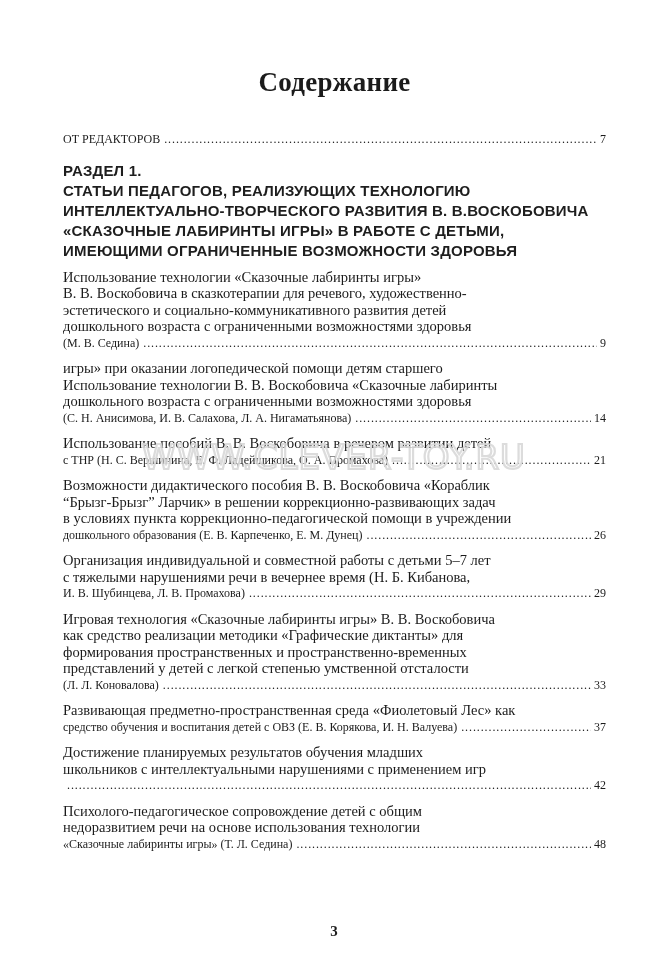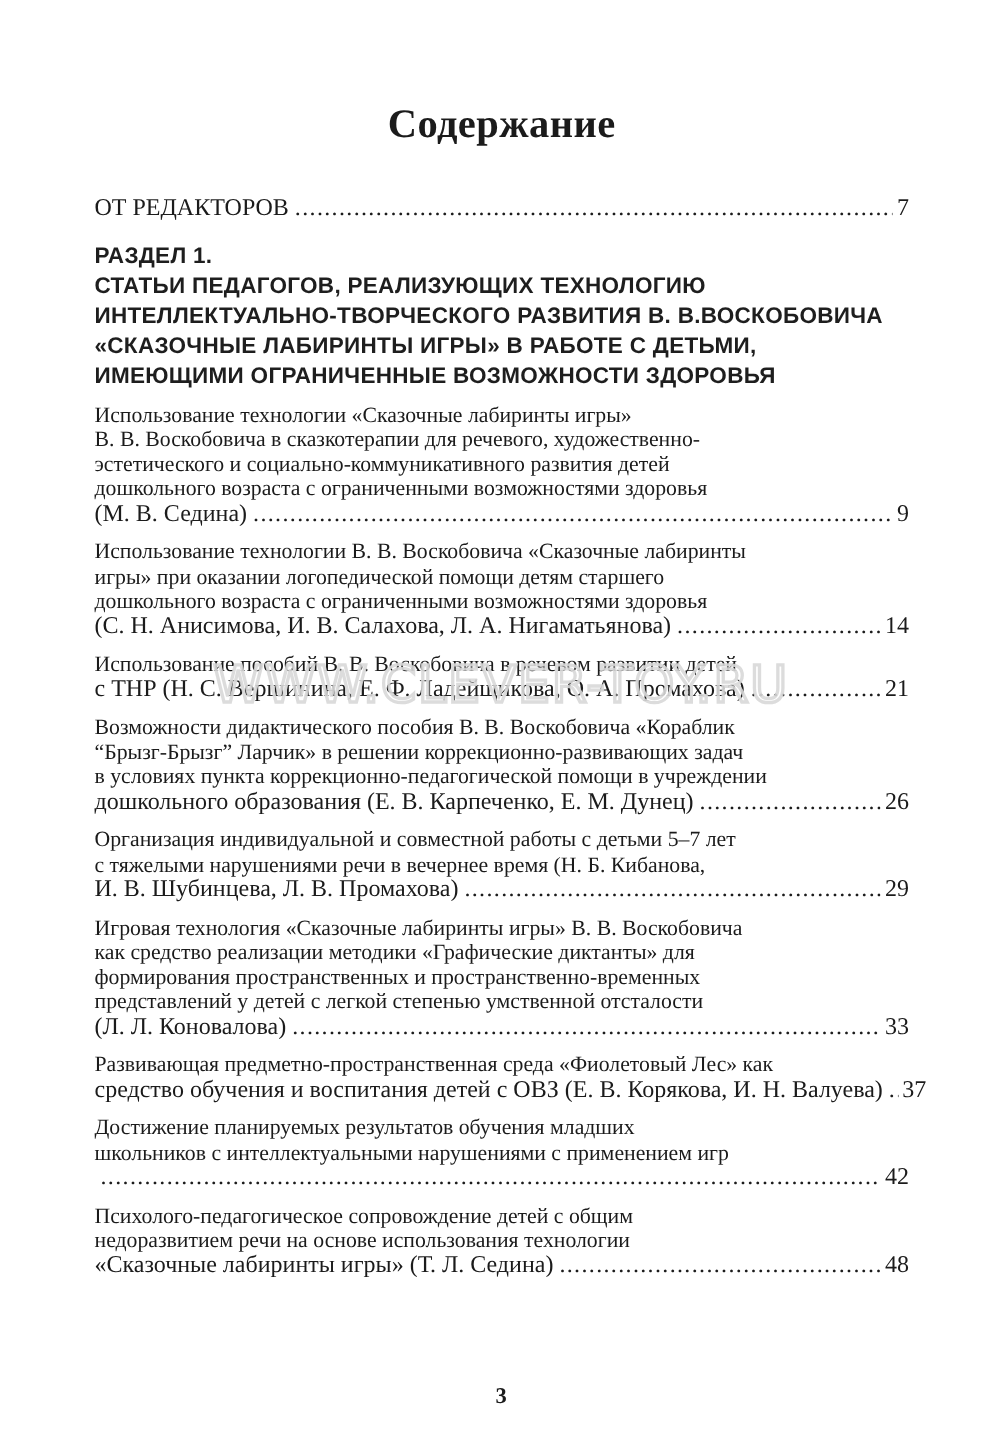--- a/index.html
+++ b/index.html
@@ -21,21 +21,21 @@
     padding-top: 67px;
     text-align: center;
     font-size: 27px;
     line-height: 30px;
     font-weight: bold;
     letter-spacing: 0.3px;
   }
   .toc-row {
     display: flex;
     align-items: flex-end;
-    font-size: 16px;
+    font-size: 12px;
     line-height: 16.5px;
     white-space: nowrap;
   }
   .editors-row {
     margin-top: 34px;
   }
   .dots {
     flex: 1 1 auto;
     min-width: 6px;
     overflow: hidden;
@@ -120,22 +120,22 @@
           <div class="toc-line">В. В. Воскобовича в сказкотерапии для речевого, художественно-</div>
           <div class="toc-line">эстетического и социально-коммуникативного развития детей</div>
           <div class="toc-line">дошкольного возраста с ограниченными возможностями здоровья</div>
           <div class="toc-row">
             <span>(М. В. Седина)</span>
             <span class="dots"></span>
             <span class="pagenum">9</span>
           </div>
         </div>
         <div class="toc-entry">
+          <div class="toc-line">игры» при оказании логопедической помощи детям старшего</div>
           <div class="toc-line">Использование технологии В. В. Воскобовича «Сказочные лабиринты</div>
-          <div class="toc-line">игры» при оказании логопедической помощи детям старшего</div>
           <div class="toc-line">дошкольного возраста с ограниченными возможностями здоровья</div>
           <div class="toc-row">
             <span>(С. Н. Анисимова, И. В. Салахова, Л. А. Нигаматьянова)</span>
             <span class="dots"></span>
             <span class="pagenum">14</span>
           </div>
         </div>
         <div class="toc-entry">
           <div class="toc-line">Использование пособий В. В. Воскобовича в речевом развитии детей</div>
           <div class="toc-row">

